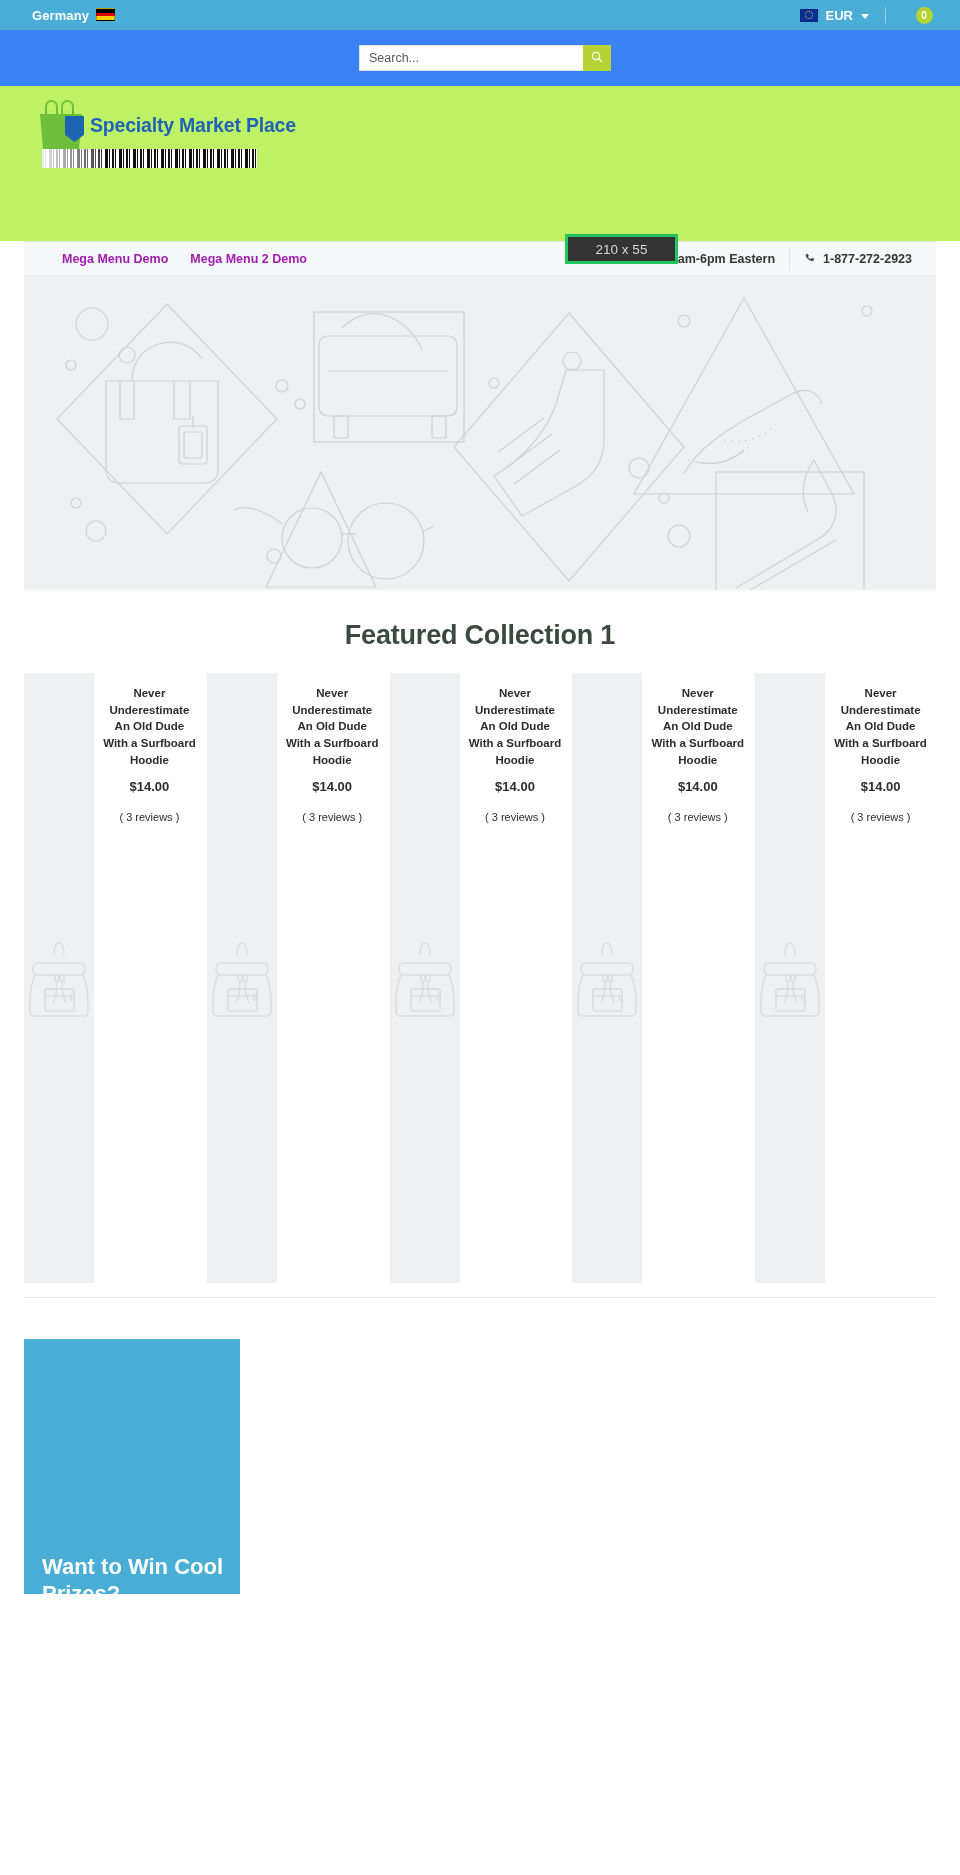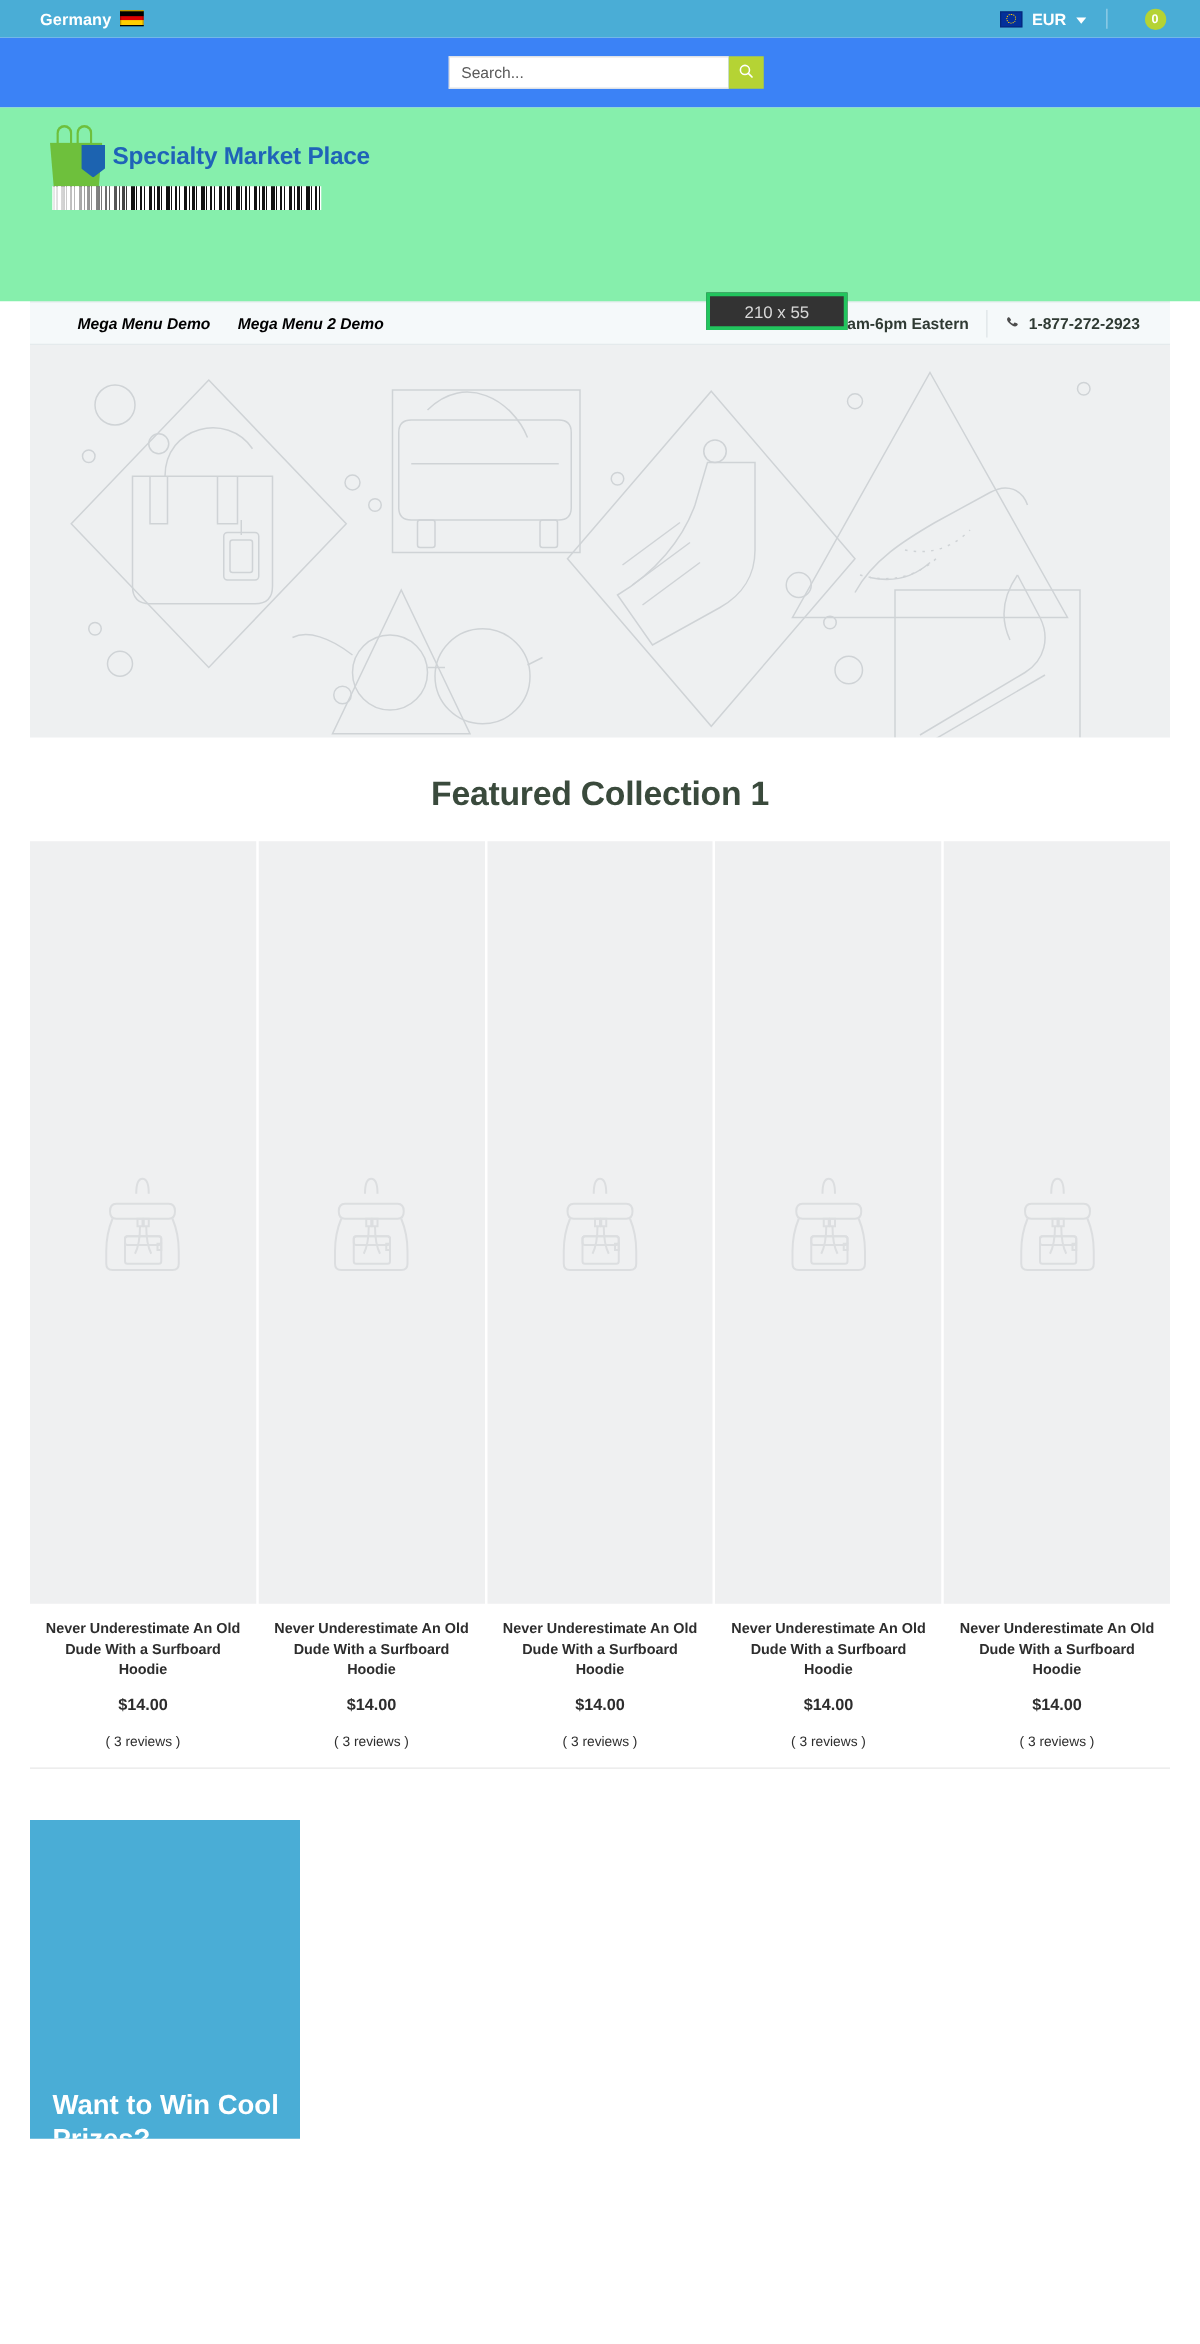--- a/index.html
+++ b/index.html
@@ -136,21 +136,21 @@
     height: 26px;
     background: #b5d334;
     border: none;
     cursor: pointer;
   }
 
   
   .header {
     height: 155px;
     position: relative;
-    background: #86efac;
+    background: #bef264;
   }
   .logo {
     position: absolute;
     left: 32px;
     top: 14px;
     width: 230px;
     height: 70px;
   }
   .logo-mark {
     position: absolute;
@@ -232,24 +232,23 @@
     border-bottom: 1px solid #e4eaec;
     display: flex;
     align-items: center;
     padding: 0 24px 0 38px;
     margin: 0 24px;
   }
   .nav-links { display: flex; gap: 22px; }
   .nav-link {
     font-size: 12.5px;
     font-weight: bold;
-    color: #000000;
+    color: #a21caf;
     cursor: pointer;
     font-family: "Liberation Sans", sans-serif;
-    font-style: italic;
   }
   .nav-right {
     margin-left: auto;
     display: flex;
     align-items: center;
   }
   .hours {
     font-size: 12.5px;
     font-weight: bold;
     color: #2f3a33;
@@ -292,21 +291,20 @@
     font-family: "Liberation Sans", sans-serif;
   }
   .product-grid {
     margin: 0 24px;
     display: flex;
     gap: 2px;
   }
   .product-card {
     flex: 1;
     display: flex;
-    flex-direction: column;
   }
   .product-img {
     height: 610px;
     background: #eff0f1;
     display: flex;
     align-items: center;
     justify-content: center;
   }
   .product-img svg { width: 70px; height: 78px; }
   .product-info { padding: 12px 8px 0; text-align: center; }

